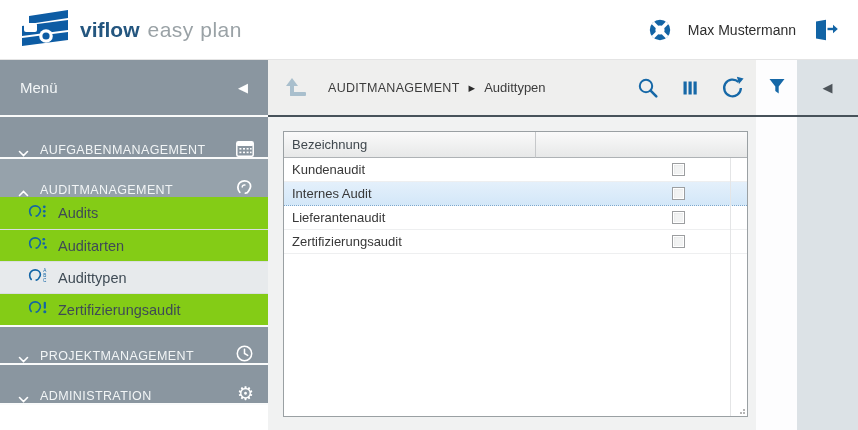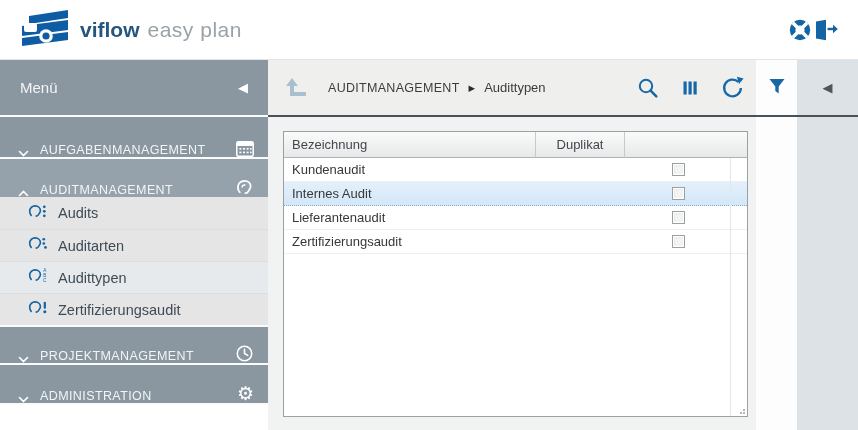--- a/index.html
+++ b/index.html
@@ -23,21 +23,21 @@
   .menu-bar { height:55px; background:#8a96a0; display:flex; align-items:center; padding:0 20px; flex:none; }
   .menu-title { color:#f3f6f7; font-size:15px; }
   .menu-collapse { margin-left:auto; color:#ffffff; font-size:13px; cursor:default; }
   .sb-divider { height:2px; background:#fafbfb; flex:none; }
   .nav-section { height:40px; background:#8a96a0; display:flex; align-items:flex-end; padding-left:18px; flex:none; }
   .nav-section.expanded { background:#96a2ab; height:38px; }
   .nav-section .chev { width:11px; flex:none; display:flex; }
   .nav-section .sec-label { color:#f2f5f6; font-size:12.5px; letter-spacing:0.4px; margin-left:11px; flex:1; }
   .nav-section .sec-icon { margin-right:14px; flex:none; display:flex; align-items:center; color:#fff; }
   .gear-glyph { font-size:19px; color:#ffffff; line-height:1; font-family:"DejaVu Sans",sans-serif; }
-  .subitem { height:32px; background:#e5e5e5; display:flex; align-items:center; padding-left:27px; flex:none; }
+  .subitem { height:32px; background:#84cc16; display:flex; align-items:center; padding-left:27px; flex:none; }
   .subitem + .subitem { border-top:1px solid #d9dee1; }
   .subitem.selected { background:#e7eaec; }
   .subitem .sub-label { font-size:14.5px; color:#3f4b55; margin-left:10px; }
   .sb-filler { flex:1; background:#8a96a0; border-top:2px solid #fafbfb; }
 
   
   .toolbar { position:absolute; left:268px; top:60px; width:488px; height:55px; background:#efefee;
              display:flex; align-items:center; padding-left:16px; }
   .crumb-parent { font-size:12.5px; color:#3c3c3c; letter-spacing:0.3px; margin-left:18px; }
   .crumb-sep { font-size:8.5px; color:#2c2c2c; margin:0 9px; }
@@ -104,20 +104,21 @@
     </div>
     <div class="header-right">
       <span class="tool-btn">
         <svg width="24" height="24" viewBox="0 0 24 24">
           <circle cx="12" cy="12" r="10.2" fill="#1264a5"></circle>
           <line x1="4.8" y1="4.8" x2="19.2" y2="19.2" stroke="#ffffff" stroke-width="3.4"></line>
           <line x1="19.2" y1="4.8" x2="4.8" y2="19.2" stroke="#ffffff" stroke-width="3.4"></line>
           <circle cx="12" cy="12" r="4.6" fill="#ffffff"></circle>
         </svg>
       </span>
+      <span class="user-name">Max Mustermann</span>
       <span class="tool-btn">
         <svg width="26" height="22" viewBox="0 0 26 22">
           <polygon points="4,2.5 14,0.8 14,21.2 4,19.5" fill="#1264a5"></polygon>
           <rect x="15.5" y="8.8" width="6.5" height="2.4" fill="#1264a5"></rect>
           <polygon points="21,5.8 25.8,10 21,14.2" fill="#1264a5"></polygon>
         </svg>
       </span>
     </div>
   </div>
 
@@ -286,21 +287,20 @@
   <div class="right-panel">
     <span class="panel-collapse">◀</span>
   </div>
 
   <div class="dark-line"></div>
   <div class="content-bg"></div>
 
   <div class="grid">
     <div class="grid-header">
       <div class="gh-cell c1">Bezeichnung</div>
-      <div class="gh-cell c2">Duplikat</div>
       <div class="gh-cell c4"></div>
     </div>
 
     <div class="grid-row">
       <div class="gr-cell c1">Kundenaudit</div>
       <div class="gr-cell c2"></div>
       <div class="gr-cell c3">
           <span class="checkbox"></span>
         </div>
       <div class="gr-cell c4"></div>

